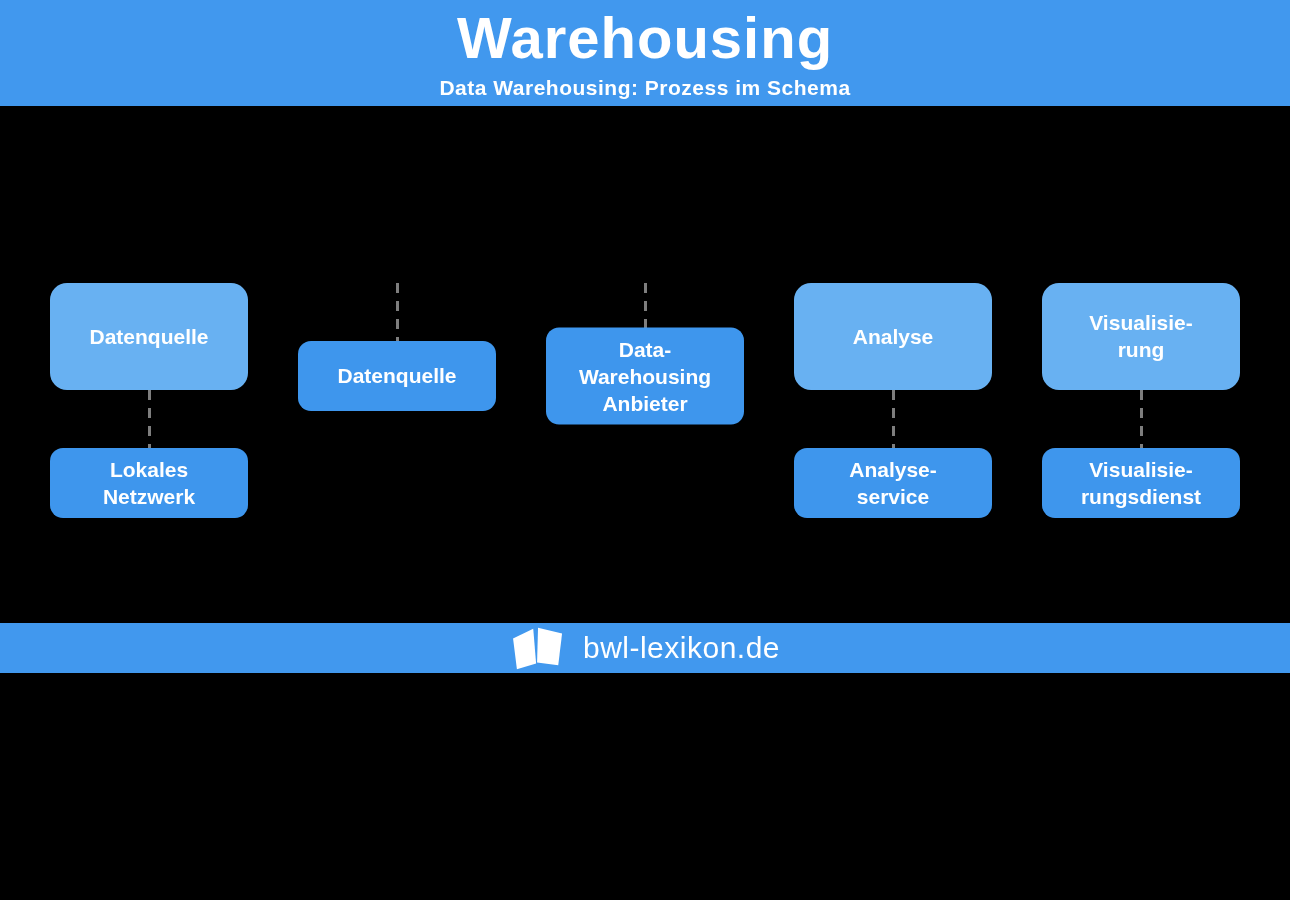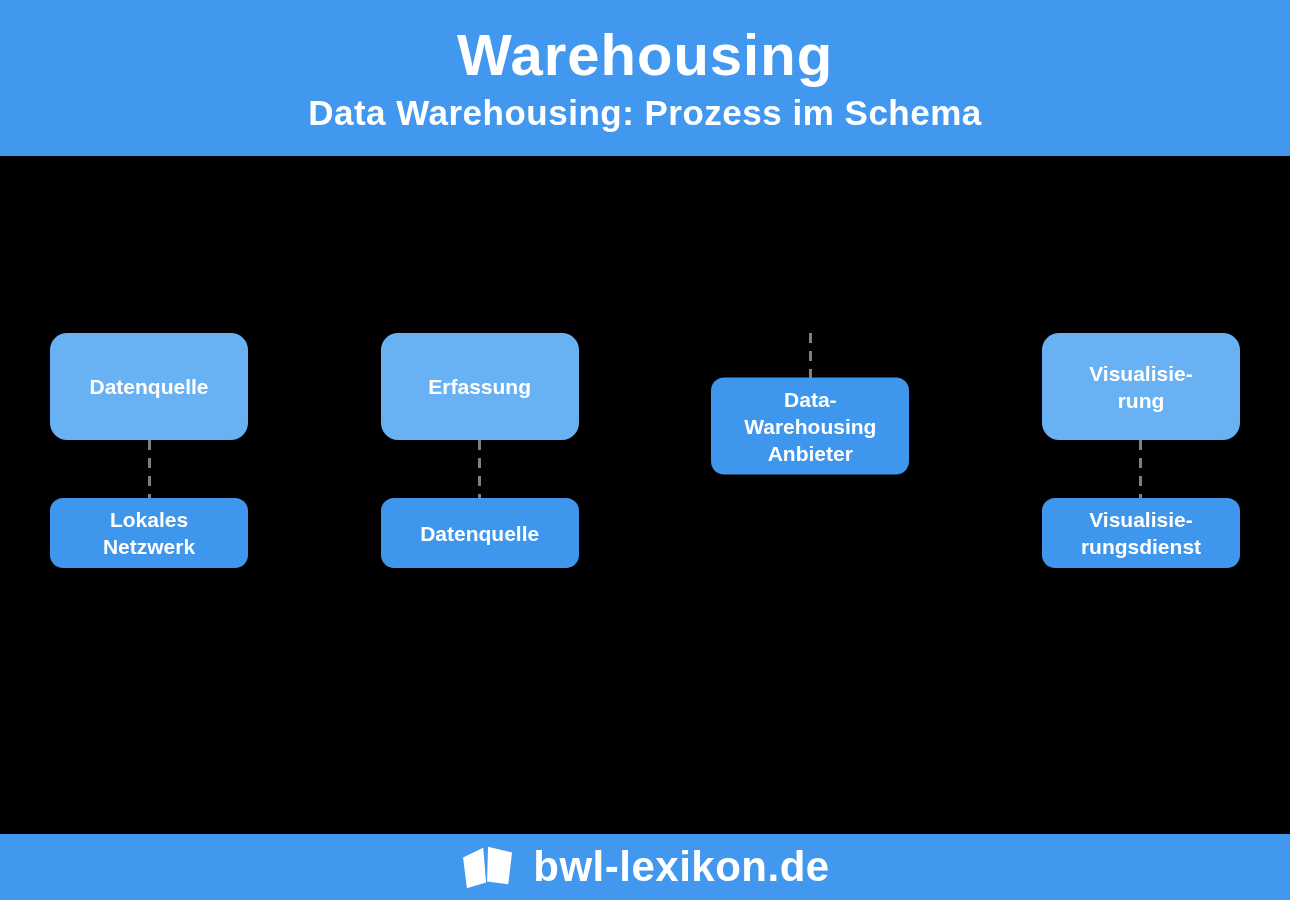--- a/index.html
+++ b/index.html
@@ -1,35 +1,35 @@
 <!DOCTYPE html>
 <html style="--banner_blue: #4198ee; --stage_box_blue: #68b1f2; --implementation_box_blue: #3e96ed; --background: #000000; --connector_gray: #7e7e7e; --text_white: #ffffff;"><head>
 <meta charset="utf-8">
 <style>
   * { margin: 0; padding: 0; box-sizing: border-box; }
   html, body { width: 1290px; height: 900px; overflow: hidden; }
   body {
     font-family: "Liberation Sans", sans-serif;
     background: var(--background, #000);
   }
-  .page { width: 1290px; height: 900px; display: flex; flex-direction: column; }
+  .page { width: 1290px; height: 673px; display: flex; flex-direction: column; }
 
   
   .header {
     height: 156px;
     background: var(--banner_blue, #4198ee);
     display: flex; flex-direction: column; align-items: center; justify-content: center;
     color: var(--text_white, #fff);
     text-align: center;
   }
   .header .title {
     font-size: 58px; font-weight: 800; letter-spacing: 1px; line-height: 1.1;
   }
   .header .subtitle {
-    font-size: 35px; font-weight: 700; letter-spacing: 0.5px; margin-top: 6px;
+    font-size: 21px; font-weight: 700; letter-spacing: 0.5px; margin-top: 6px;
   }
 
   
   .main {
     height: 678px;
     background: var(--background, #000);
     padding: 177px 50px 0 50px;
   }
   .columns {
     display: flex; justify-content: space-between; align-items: flex-start; gap: 17px;
@@ -71,21 +71,21 @@
 
   
   .footer {
     height: 66px;
     background: var(--banner_blue, #4198ee);
     display: flex; align-items: center; justify-content: center;
     gap: 15px;
   }
   .footer .brand {
     color: var(--text_white, #fff);
-    font-size: 42px; font-weight: 700; letter-spacing: 0.5px;
+    font-size: 30px; font-weight: 400; letter-spacing: 0.5px;
   }
   .book-icon { width: 58px; height: 50px; display: block; }
 </style>
 </head>
 <body>
 
 <div class="page">
 
   <header class="header">
     <div class="title">Warehousing</div>
@@ -102,42 +102,51 @@
         <div class="connector"></div>
         <div class="anchor">
           <div class="box bottom">
             <span>Lokales
 Netzwerk</span>
           </div>
         </div>
       </div>
 
       <div class="column">
-        <div class="box top">
-          <span>Erfassung</span>
-        </div>
         <div class="connector"></div>
         <div class="anchor">
           <div class="box bottom">
             <span>Datenquelle</span>
           </div>
         </div>
       </div>
 
       <div class="column">
         <div class="connector"></div>
         <div class="anchor">
           <div class="box bottom">
             <span>Data-
 Warehousing
 Anbieter</span>
           </div>
         </div>
       </div>
 
+      <div class="column">
+        <div class="box top">
+          <span>Analyse</span>
+        </div>
+        <div class="connector"></div>
+        <div class="anchor">
+          <div class="box bottom">
+            <span>Analyse-
+service</span>
+          </div>
+        </div>
+      </div>
 
       <div class="column">
         <div class="box top">
           <span>Visualisie-
 rung</span>
         </div>
         <div class="connector"></div>
         <div class="anchor">
           <div class="box bottom">
             <span>Visualisie-

